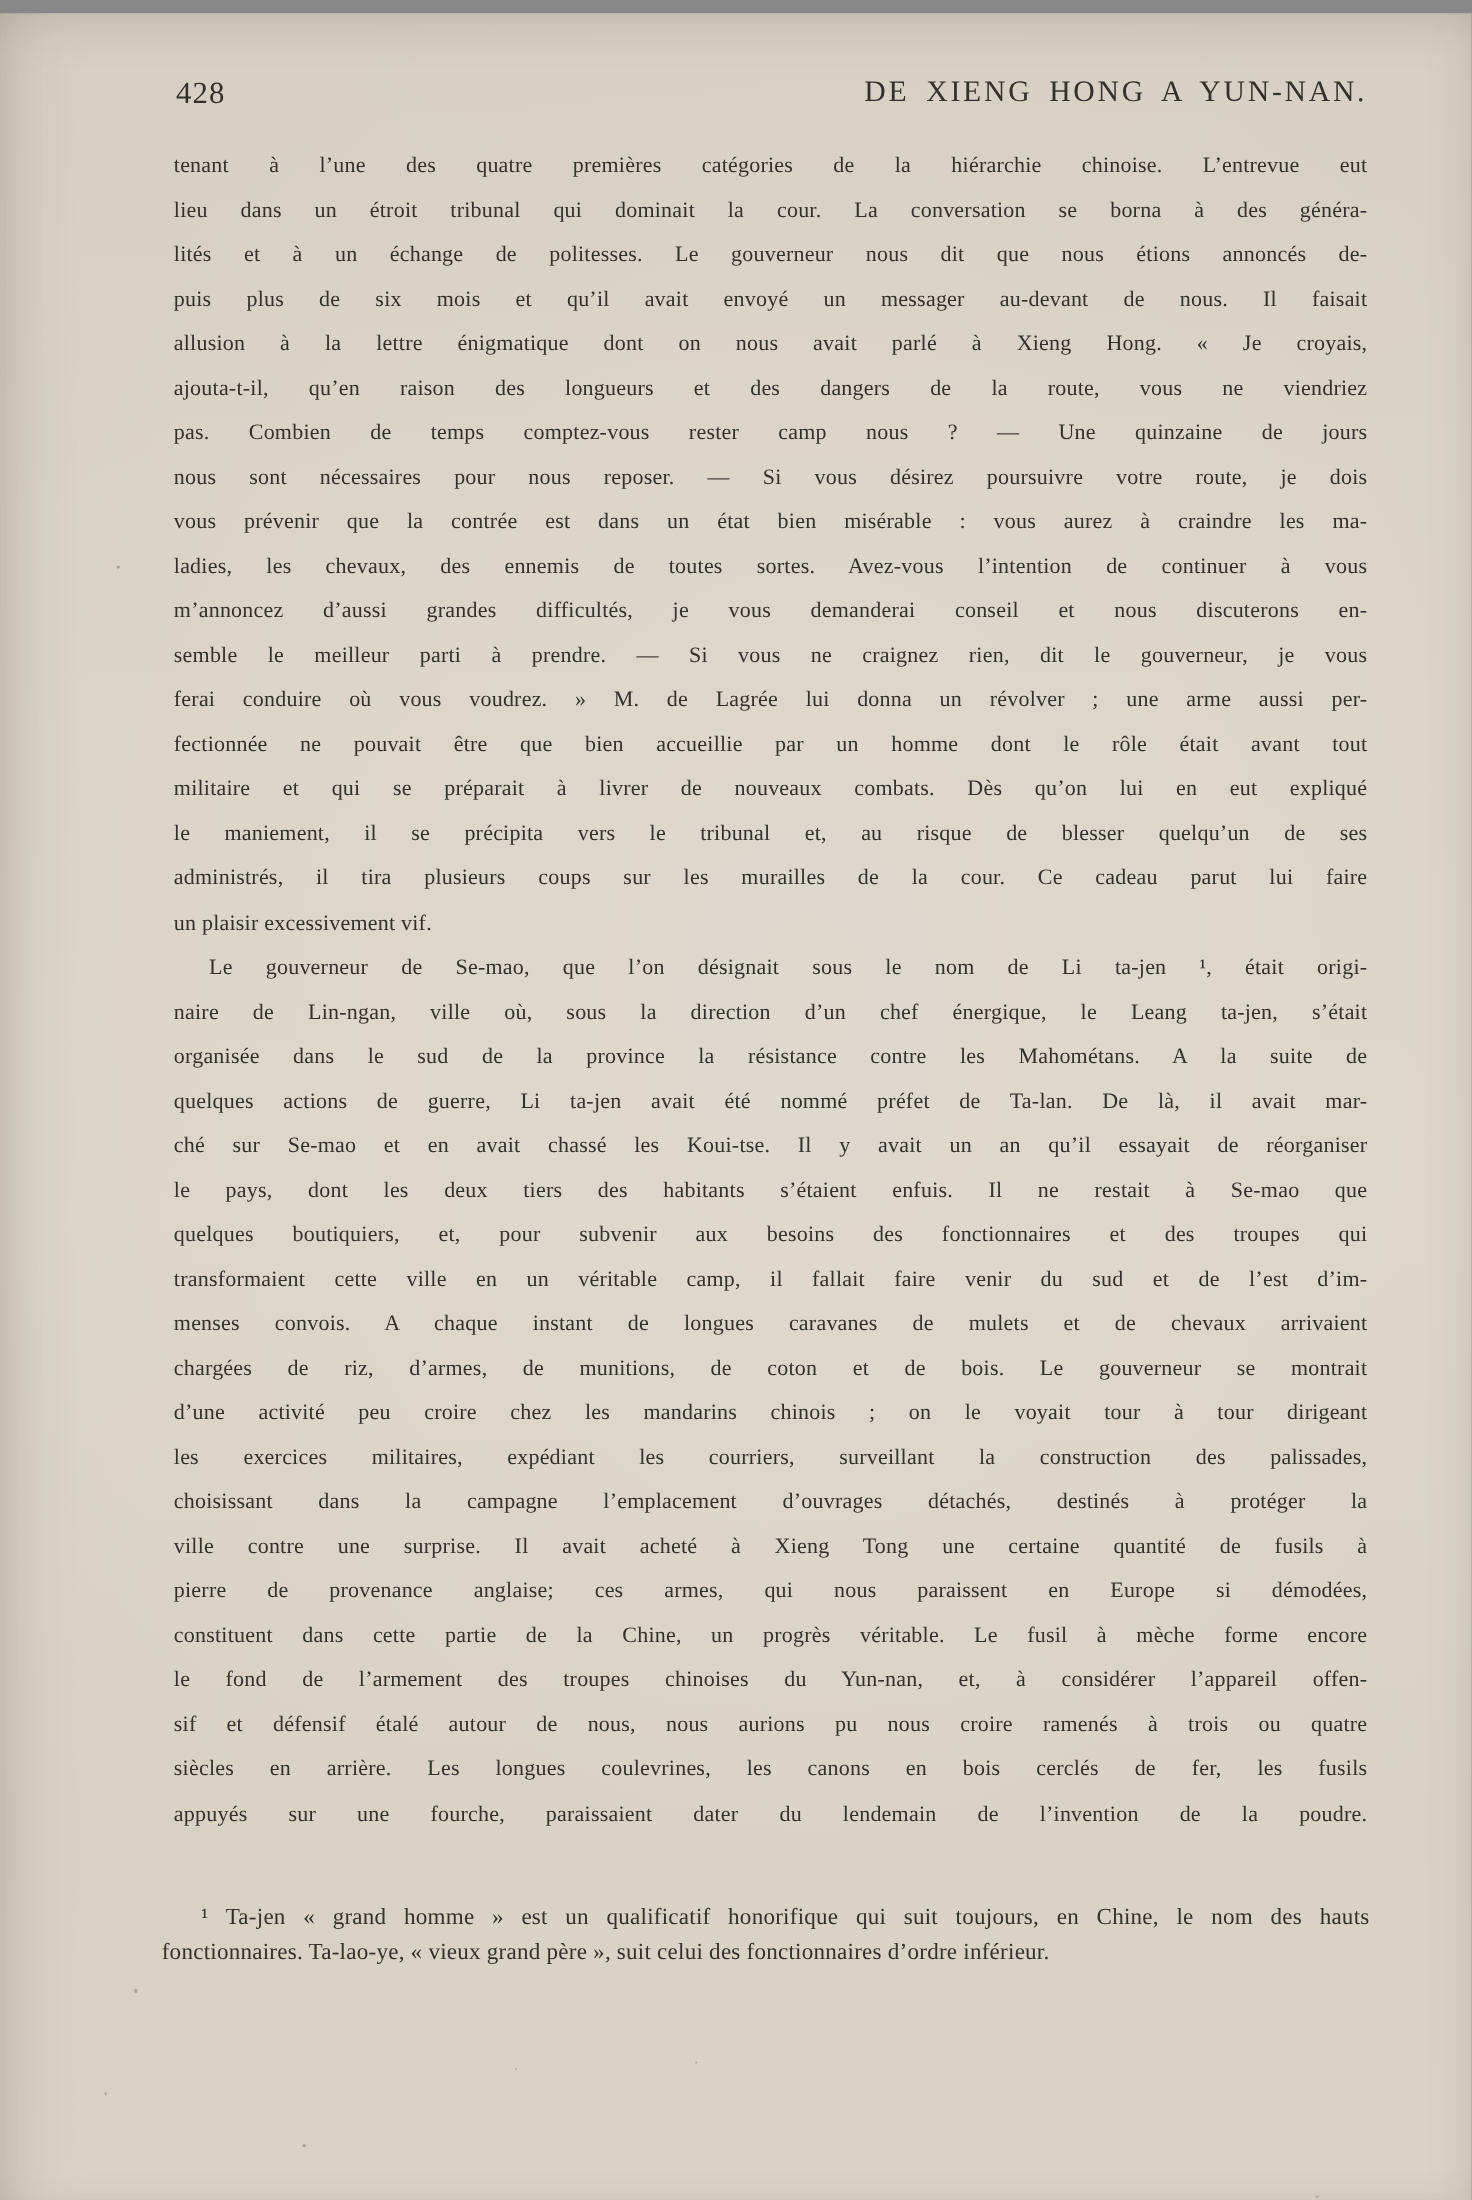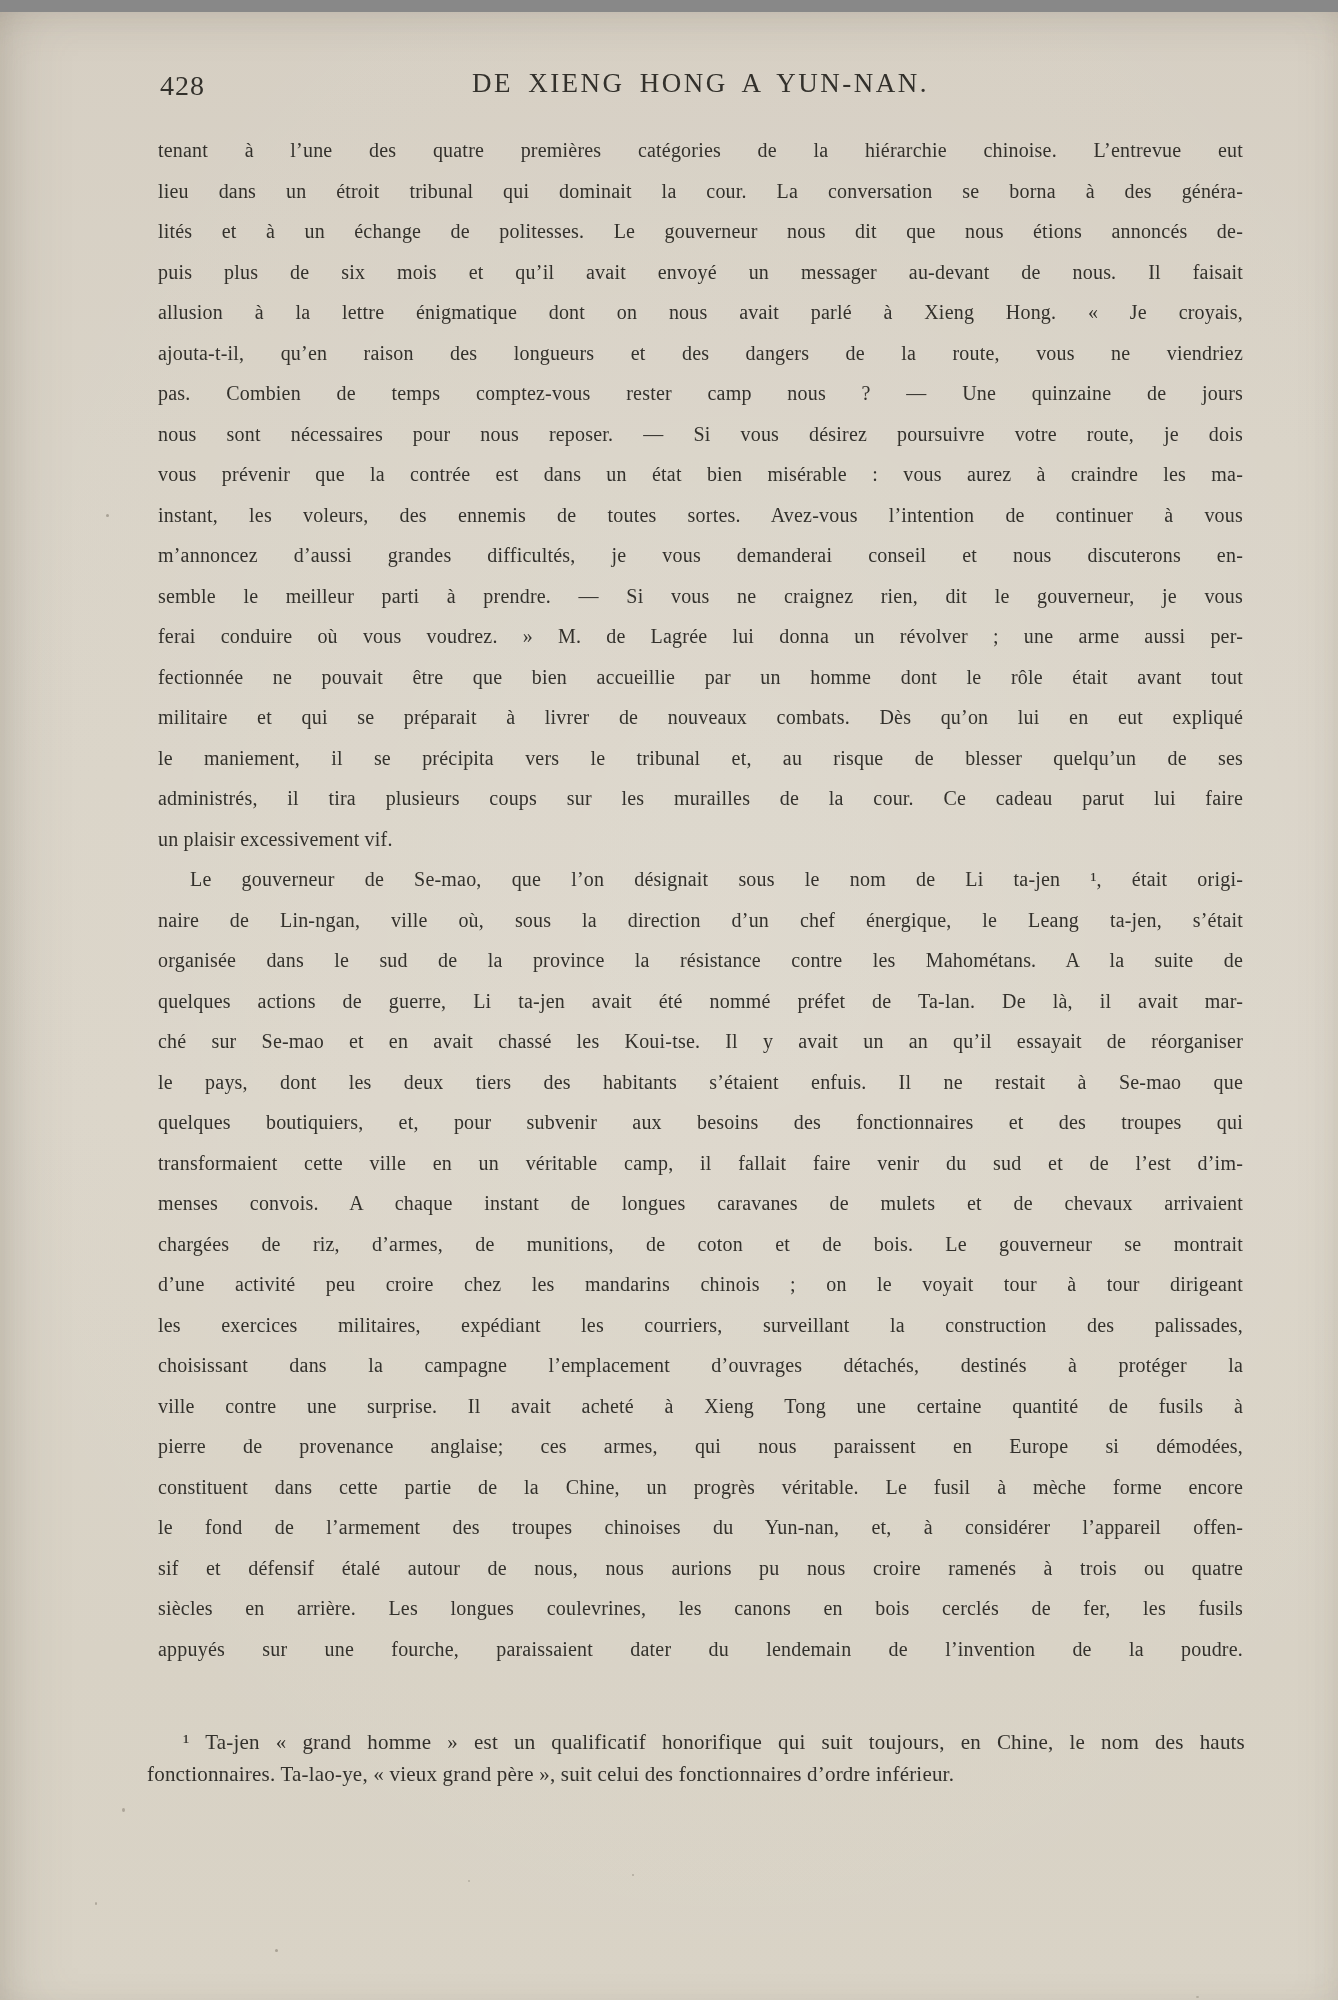--- a/index.html
+++ b/index.html
@@ -36,21 +36,21 @@
     left: 2px;
     top: 2px;
     font-size: 28px;
     letter-spacing: 1px;
   }
   .running-title {
     position: absolute;
     left: 0;
     right: 0;
     top: 0;
-    text-align: center;
+    text-align: right;
     font-size: 27px;
     letter-spacing: 2.5px;
     word-spacing: 6px;
     white-space: nowrap;
   }
   .body-text {
     position: absolute;
     left: 158px;
     top: 118px;
     width: 1085px;
@@ -100,21 +100,21 @@
   <div class="body-text">
       <div class="tline">tenant à l’une des quatre premières catégories de la hiérarchie chinoise. L’entrevue eut</div>
       <div class="tline">lieu dans un étroit tribunal qui dominait la cour. La conversation se borna à des généra-</div>
       <div class="tline">lités et à un échange de politesses. Le gouverneur nous dit que nous étions annoncés de-</div>
       <div class="tline">puis plus de six mois et qu’il avait envoyé un messager au-devant de nous. Il faisait</div>
       <div class="tline">allusion à la lettre énigmatique dont on nous avait parlé à Xieng Hong. « Je croyais,</div>
       <div class="tline">ajouta-t-il, qu’en raison des longueurs et des dangers de la route, vous ne viendriez</div>
       <div class="tline">pas. Combien de temps comptez-vous rester camp nous ? — Une quinzaine de jours</div>
       <div class="tline">nous sont nécessaires pour nous reposer. — Si vous désirez poursuivre votre route, je dois</div>
       <div class="tline">vous prévenir que la contrée est dans un état bien misérable : vous aurez à craindre les ma-</div>
-      <div class="tline">instant, les voleurs, des ennemis de toutes sortes. Avez-vous l’intention de continuer à vous</div>
+      <div class="tline">ladies, les chevaux, des ennemis de toutes sortes. Avez-vous l’intention de continuer à vous</div>
       <div class="tline">m’annoncez d’aussi grandes difficultés, je vous demanderai conseil et nous discuterons en-</div>
       <div class="tline">semble le meilleur parti à prendre. — Si vous ne craignez rien, dit le gouverneur, je vous</div>
       <div class="tline">ferai conduire où vous voudrez. » M. de Lagrée lui donna un révolver ; une arme aussi per-</div>
       <div class="tline">fectionnée ne pouvait être que bien accueillie par un homme dont le rôle était avant tout</div>
       <div class="tline">militaire et qui se préparait à livrer de nouveaux combats. Dès qu’on lui en eut expliqué</div>
       <div class="tline">le maniement, il se précipita vers le tribunal et, au risque de blesser quelqu’un de ses</div>
       <div class="tline">administrés, il tira plusieurs coups sur les murailles de la cour. Ce cadeau parut lui faire</div>
       <div class="tline last">un plaisir excessivement vif.</div>
       <div class="tline indent">Le gouverneur de Se-mao, que l’on désignait sous le nom de Li ta-jen ¹, était origi-</div>
       <div class="tline">naire de Lin-ngan, ville où, sous la direction d’un chef énergique, le Leang ta-jen, s’était</div>

